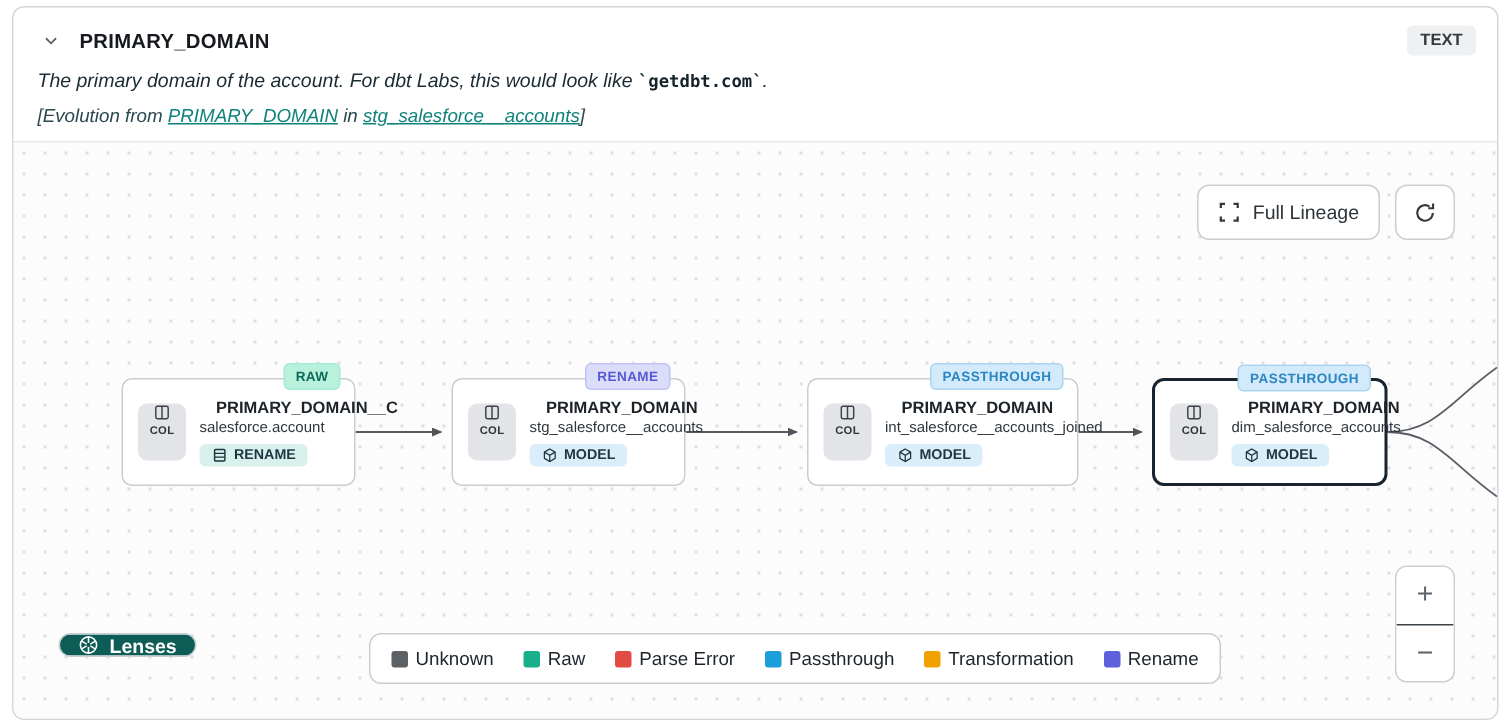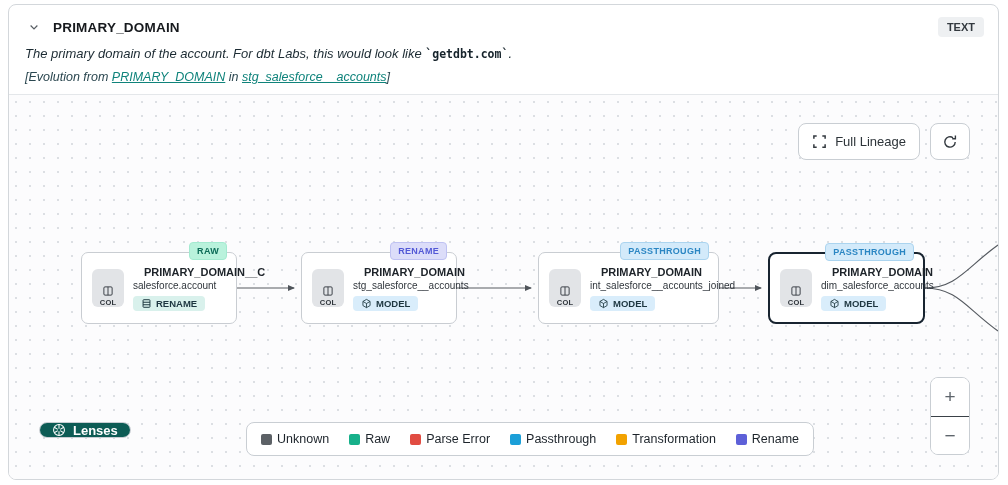--- a/index.html
+++ b/index.html
@@ -29,21 +29,21 @@
   .full-lineage { position:absolute; top:28px; right:78px; height:37px; padding:0 13px; }
   .refresh { position:absolute; top:28px; right:28px; width:40px; height:37px; justify-content:center; }
 
   
   .node { position:absolute; top:157px; height:72px; background:#fff; border:1px solid #c9cdd2; border-radius:7px;
           display:flex; align-items:center; gap:9px; padding:0 10px; cursor:pointer; }
   .node.selected { border:2px solid #182430; border-radius:8px; }
   .status-badge { position:absolute; top:-11px; right:9px; font-size:9px; font-weight:700; letter-spacing:.3px;
                   padding:3px 7px; border-radius:4px; border:1px solid transparent; }
   .col-box { width:32px; height:38px; background:#e2e4e7; border-radius:6px; display:flex; flex-direction:column;
-             align-items:center; justify-content:flex-end; gap:1px; flex:none; }
+             align-items:center; justify-content:flex-start; gap:1px; flex:none; }
   .col-box .col-label { font-size:7.5px; font-weight:700; color:#2f353b; letter-spacing:.2px; }
   .node-body { display:flex; flex-direction:column; align-items:flex-start; }
   .node-title { font-size:11px; font-weight:700; color:#1d2329;padding-left:11px; }
   .node-subtitle { font-size:10px; color:#30363c; margin-top:2px; }
   .resource-badge { margin-top:5px; display:flex; align-items:center; gap:4px; font-size:9.5px; font-weight:600;
                     color:#1d3640; padding:2px 8px; border-radius:4px; }
   .resource-badge.source { background:#d9f1ec; }
   .resource-badge.model { background:#d9edfb; }
 
   

